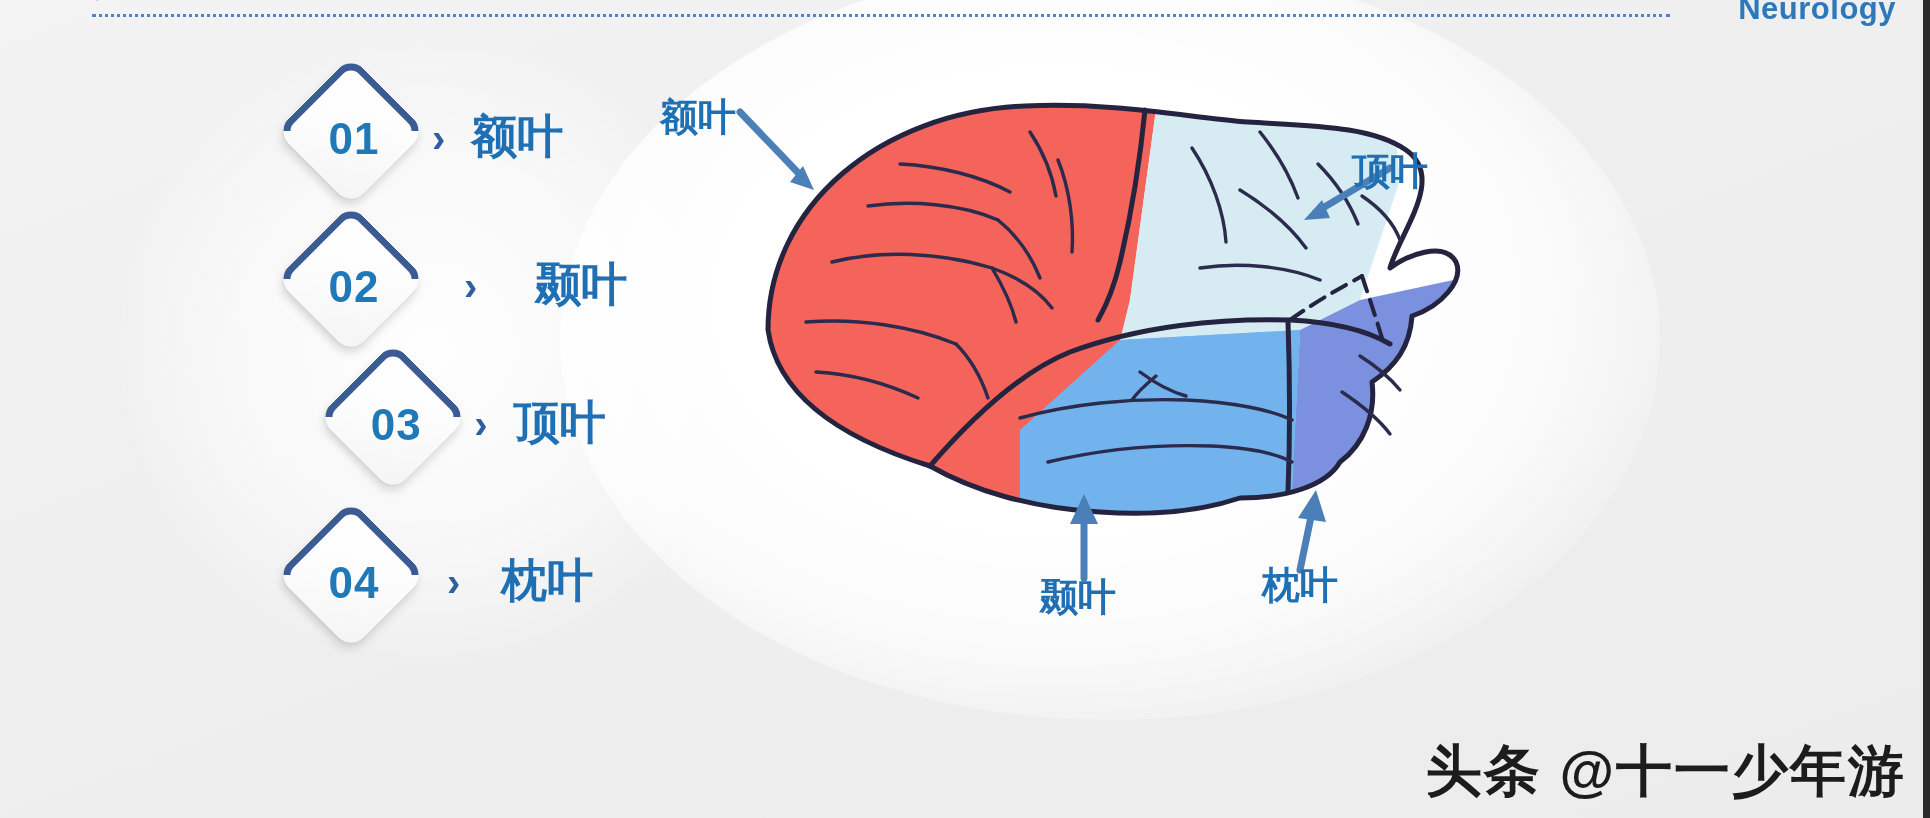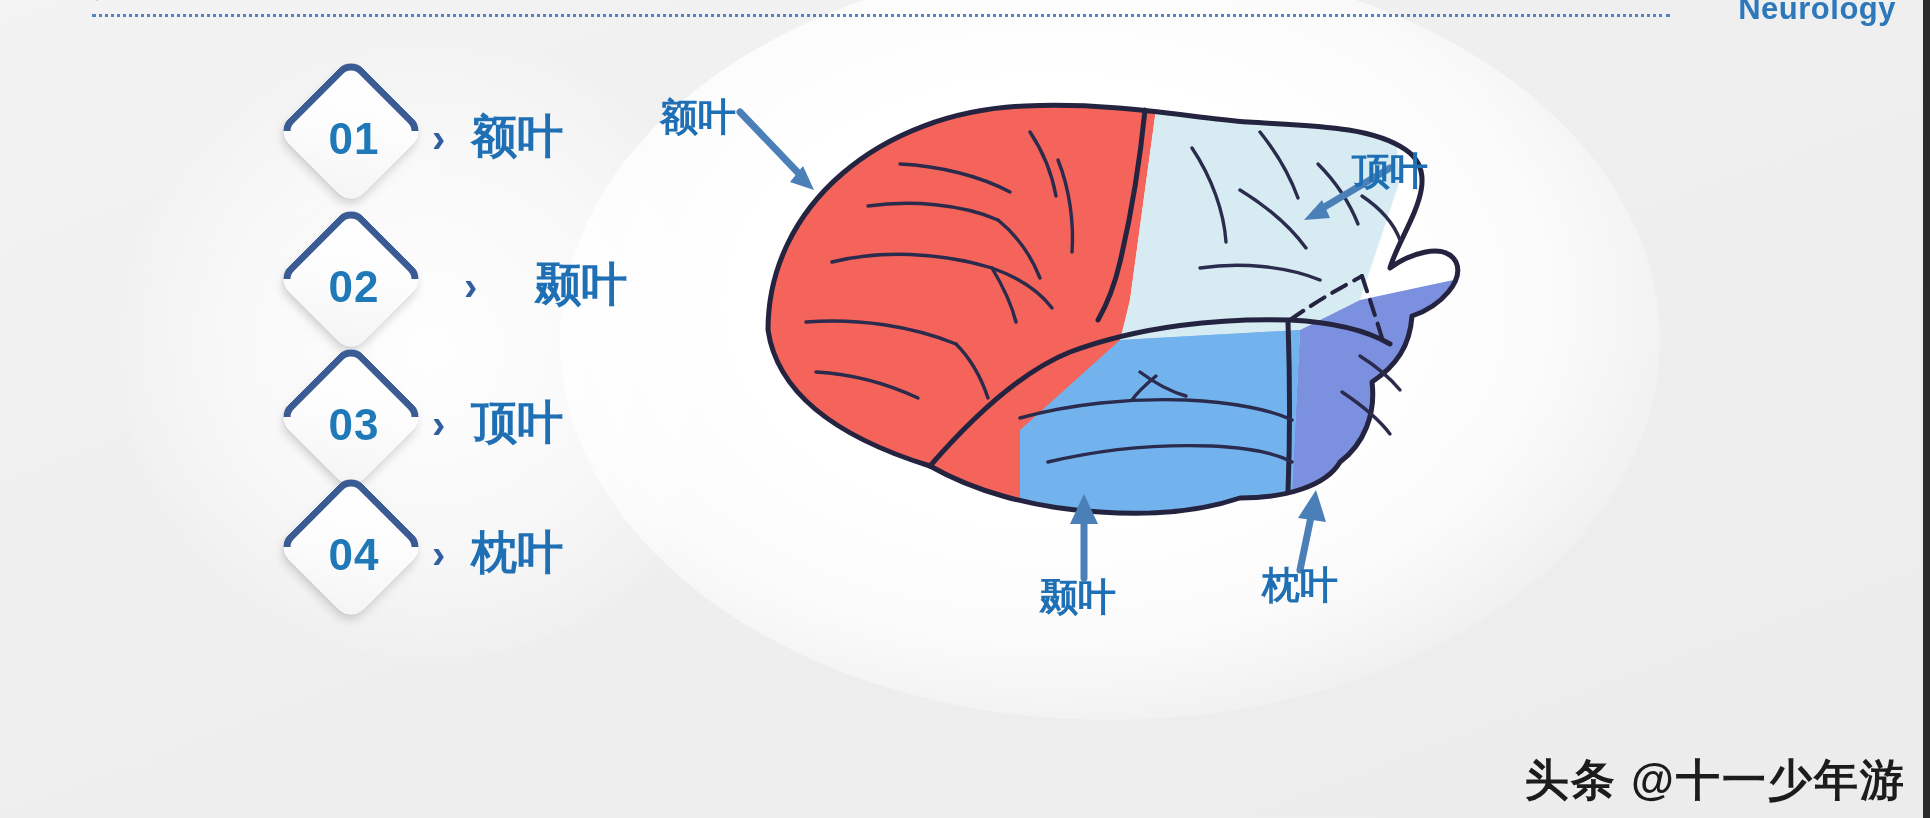--- a/index.html
+++ b/index.html
@@ -173,21 +173,21 @@
     font-weight: 700;
     color: #1f6fb4;
     white-space: nowrap;
   }
 
   
   #watermark {
     position: absolute;
     right: 24px;
     bottom: 8px;
-    font-size: 44px;
+    font-size: 56px;
     font-weight: 700;
     color: #1c1c1c;
     white-space: nowrap;
     letter-spacing: 2px;
   }
   #rightedge {
     position: absolute;
     right: 0; top: 0;
     width: 7px; height: 818px;
     background: #2b2b2b;
@@ -222,31 +222,31 @@
     <div class="row" style="top:148px;gap:32px;">
       <div class="badge-wrap">
         <div class="badge"></div>
         <div class="badge-stroke"></div>
         <div class="badge-num">02</div>
       </div>
       <div class="chev">›</div>
       <div class="row-label">颞叶</div>
     </div>
 
-    <div class="row" style="top:286px;">
+    <div class="row" style="top:286px;justify-content:center;">
       <div class="badge-wrap">
         <div class="badge"></div>
         <div class="badge-stroke"></div>
         <div class="badge-num">03</div>
       </div>
       <div class="chev">›</div>
       <div class="row-label">顶叶</div>
     </div>
 
-    <div class="row" style="top:416px;">
+    <div class="row" style="top:444px;gap:15px;">
       <div class="badge-wrap">
         <div class="badge"></div>
         <div class="badge-stroke"></div>
         <div class="badge-num">04</div>
       </div>
       <div class="chev">›</div>
       <div class="row-label">枕叶</div>
     </div>
 
   </div>

